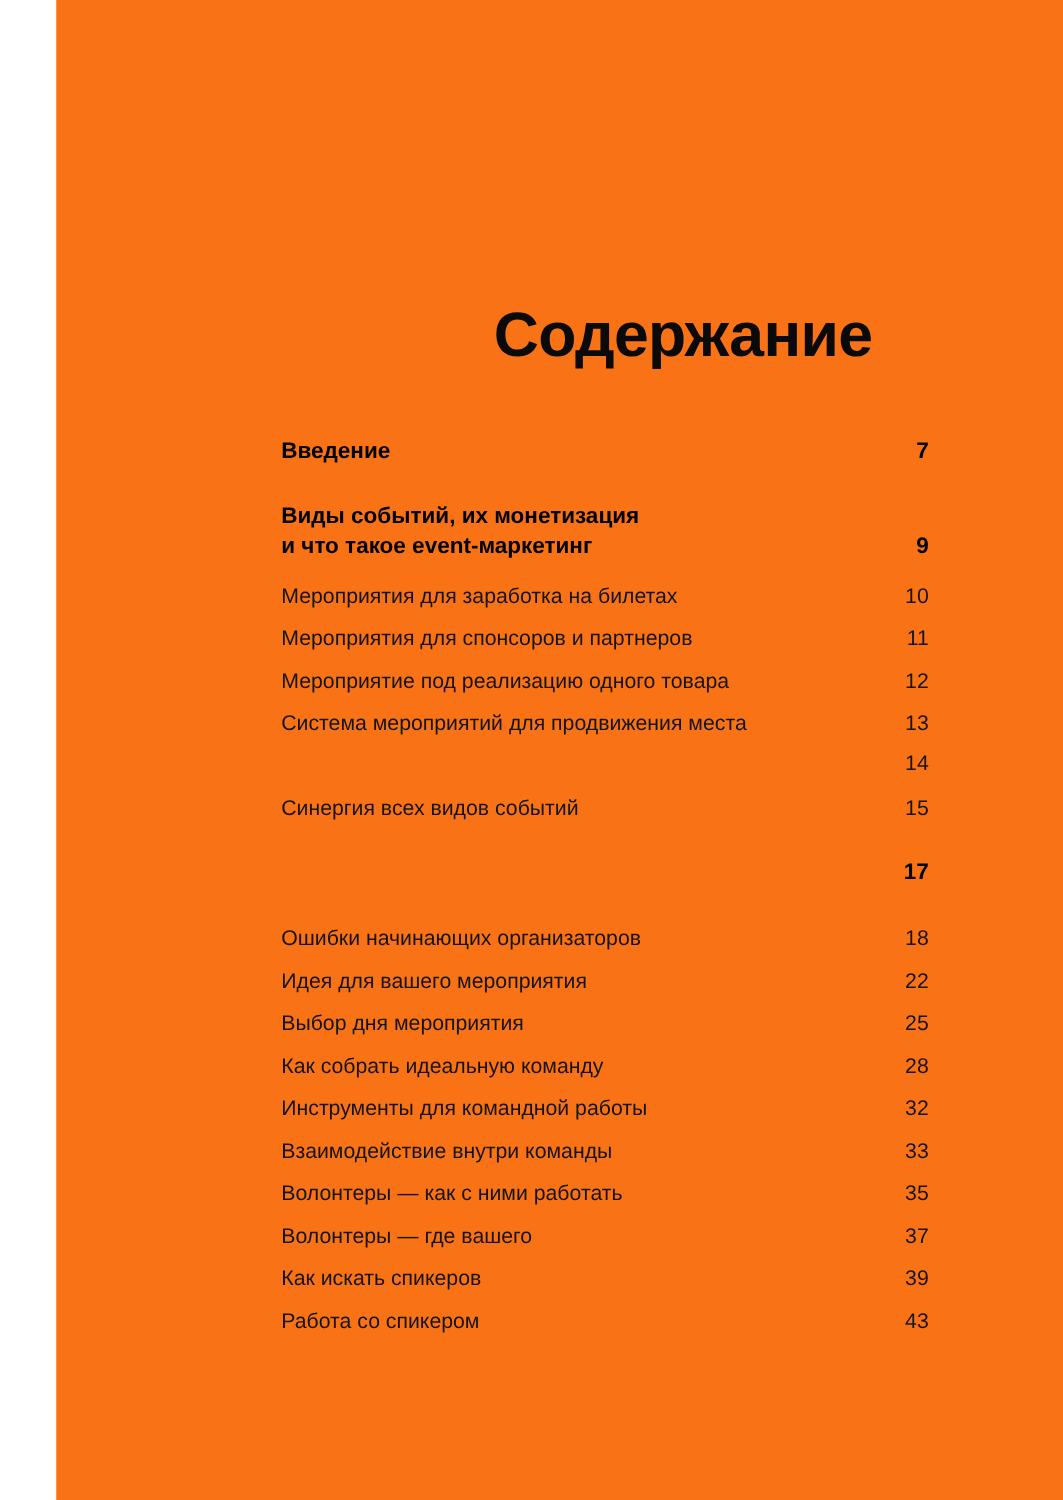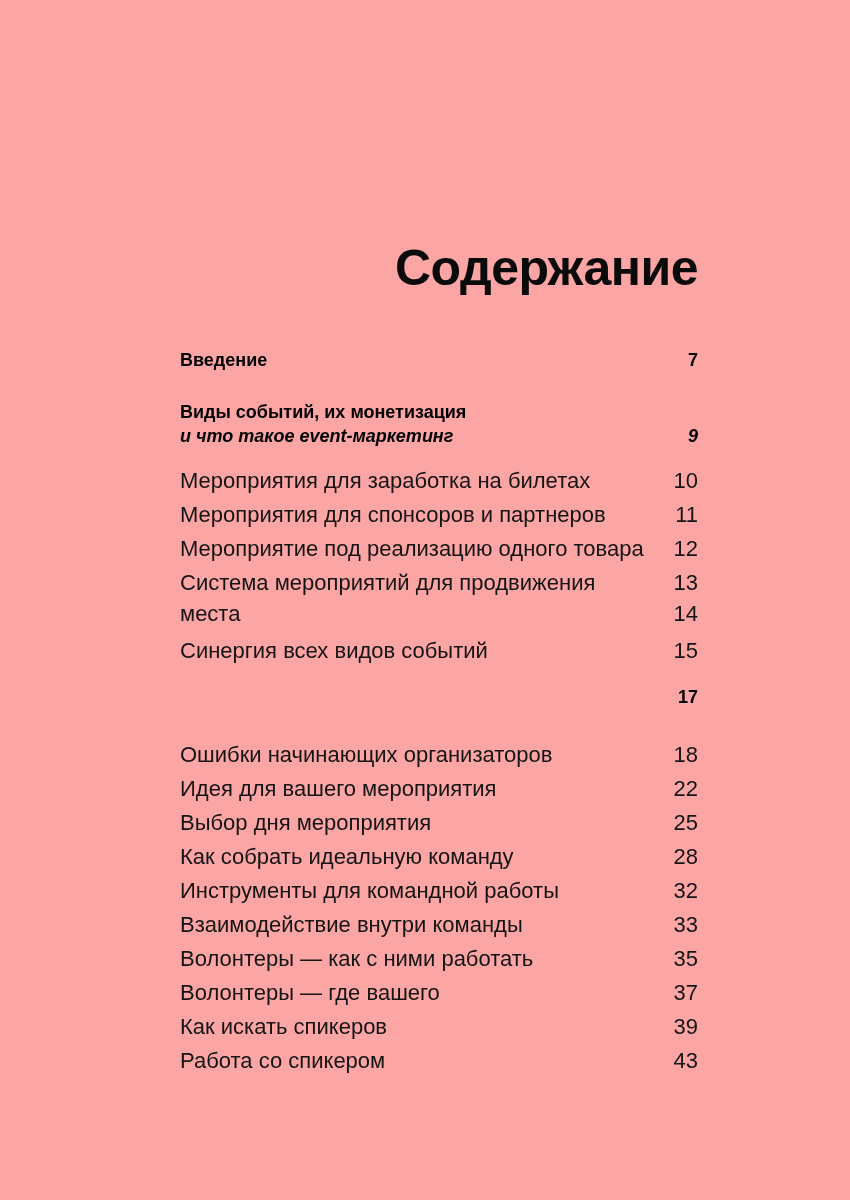--- a/index.html
+++ b/index.html
@@ -14,21 +14,22 @@
     position: relative;
     font-family: "Liberation Sans", "DejaVu Sans", sans-serif;
     color: #000000;
     overflow: hidden;
     -webkit-font-smoothing: antialiased;
   }
 
   .page {
     position: absolute;
     inset: 0;
-    background: #fca5a5;
+    background: #f97316;
+    margin-left: 45px;
   }
 
   
   .toc-title {
     position: absolute;
     left: 0;
     right: 152px;
     top: 208px;
     text-align: right;
     font-size: 50px;
@@ -48,21 +49,21 @@
 
   .toc-entry {
     display: flex;
     align-items: baseline;
     width: 100%;
     box-sizing: border-box;
   }
 
   
   .toc-entry.level-sub {
-    font-size: 22px;
+    font-size: 17px;
     font-weight: normal;
     height: 34px;
     color: #141414;
     justify-content: flex-end;
   }
 
   
   .toc-entry.level-chapter {
     font-size: 18px;
     font-weight: bold;
@@ -123,21 +124,20 @@
   }
   .toc-entry.multiline .entry-text {
     width: 100%;
   }
   .toc-entry.multiline .entry-text .line1 { display: block; }
 
   .inline-row {
     display: flex;
     align-items: flex-end;
     width: 100%;
-    font-style: italic;
   }
   .inline-row .entry-text-part {
     flex: 0 1 auto;
     white-space: nowrap;
   }
 </style>
 </head>
 <body>
 
 <div class="page">

